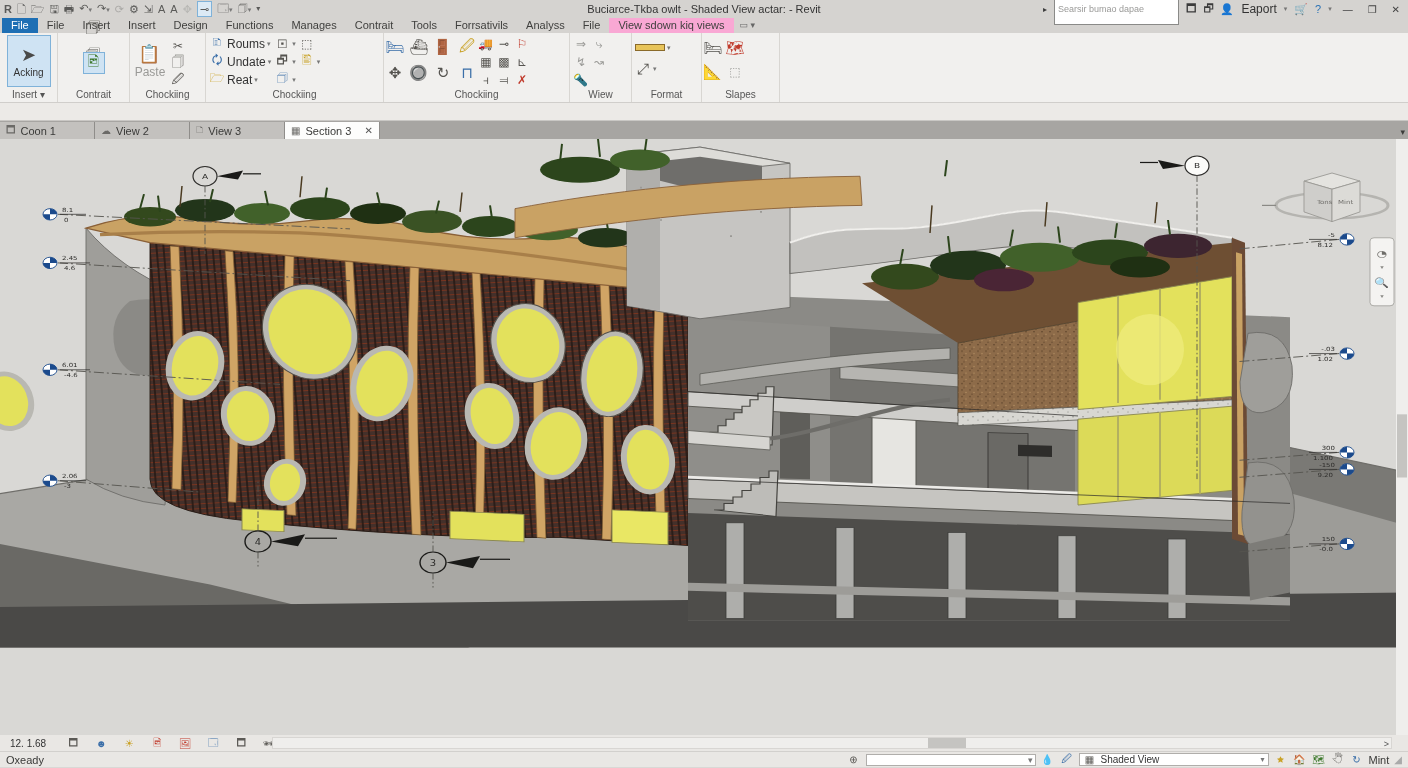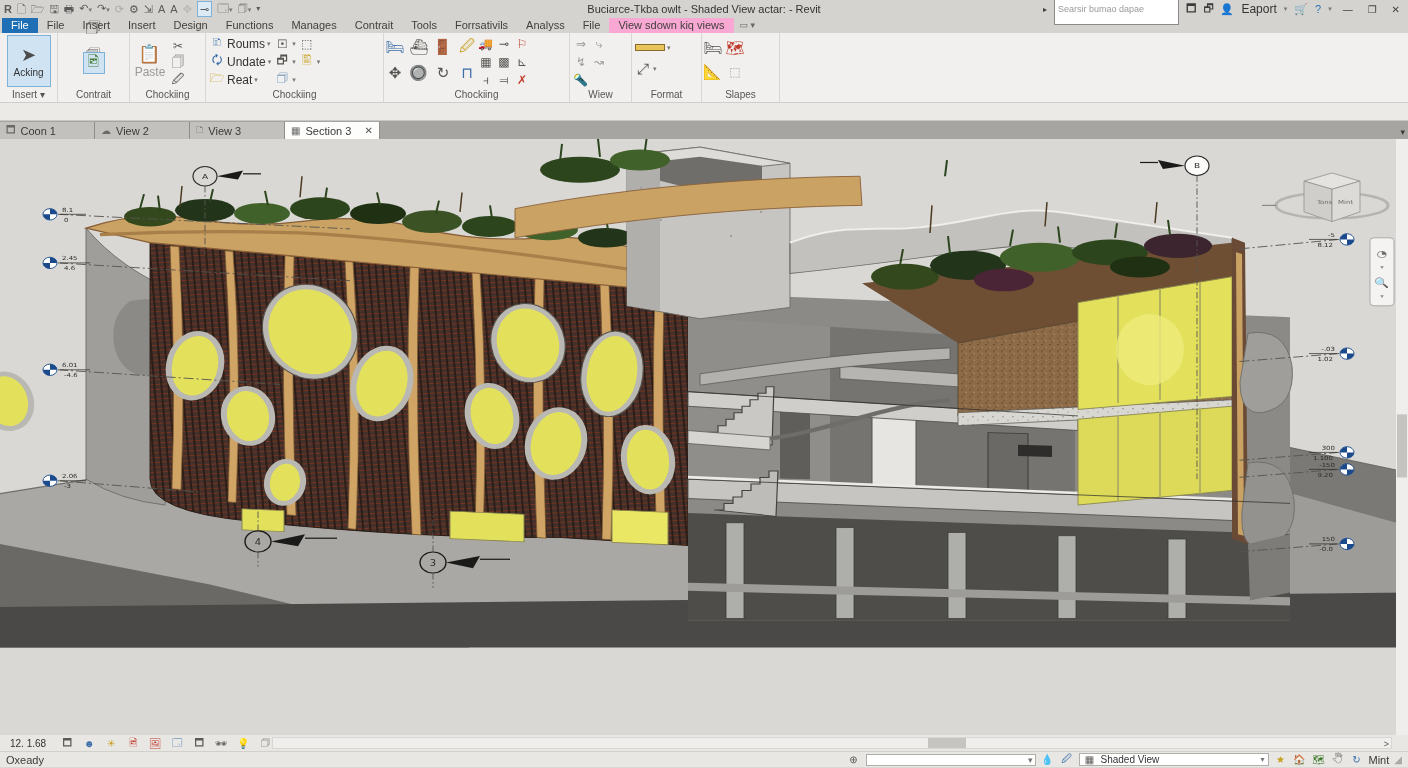--- a/index.html
+++ b/index.html
@@ -43,21 +43,21 @@
   .paste { width:34px; height:52px; display:flex; flex-direction:column; align-items:center; justify-content:center; color:#9a9a97; }
   .paste .glyph { font-size:18px; }
   .viewtabs { height:18px; background:#a7a5a2; display:flex; align-items:flex-end; position:relative; }
   .vtab { width:95px; height:17px; background:#c3c1be; border-right:1px solid #8f8d8a;
     display:flex; align-items:center; gap:5px; padding:0 6px; font-size:11px; color:#3a3a38; }
   .vtab.active { background:#fdfdfc; }
   .vtab .ti { font-size:10px; color:#6b6a67; }
   .vtab .close { margin-left:auto; font-size:10px; color:#555; }
   .vt-chevron { position:absolute; right:3px; bottom:2px; font-size:9px; color:#3c3c3a; }
   .canvas { position:relative; height:596px; background:#d9d8d5; }
-  .bottombar { height:16px; background:#e9e7e4; display:flex; align-items:center; gap:8px; padding:0 4px; position:relative; }
+  .bottombar { height:16px; background:#e9e7e4; display:flex; align-items:center; gap:14px; padding:0 4px; position:relative; }
   .scaletxt { font-size:10px; color:#333; padding:0 6px; }
   .mini { width:14px; height:13px; display:inline-flex; align-items:center; justify-content:center; font-size:10px; color:#5c5a56; }
   .mini.blue{color:#3a6ea8}.mini.red{color:#c03a2b}.mini.yellow{color:#c9a227}.mini.green{color:#3f7a2e}
   .hscroll { position:absolute; left:272px; right:16px; top:2px; height:12px; background:#efeeec; border:1px solid #d8d6d3; }
   .hthumb { position:absolute; left:655px; width:38px; top:0; height:10px; background:#c5c4c1; }
   .harrow { position:absolute; right:2px; top:1px; font-size:9px; color:#555; }
   .statusbar { height:16px; background:#e9e7e4; border-top:1px solid #d2d0cd; display:flex; align-items:center; padding:0 6px; gap:6px; }
   .statustxt { font-size:11px; color:#3a3a38; }
   .sb-right { margin-left:auto; display:flex; align-items:center; gap:5px; }
   .sb-dd { width:170px; height:12px; background:#fff; border:1px solid #b0aeab; font-size:9px; color:#777;

